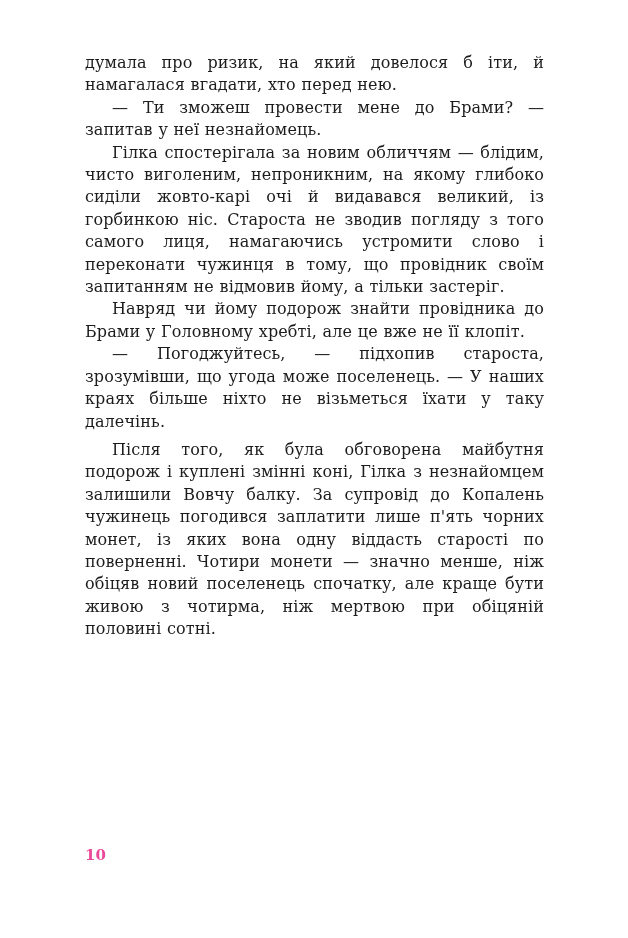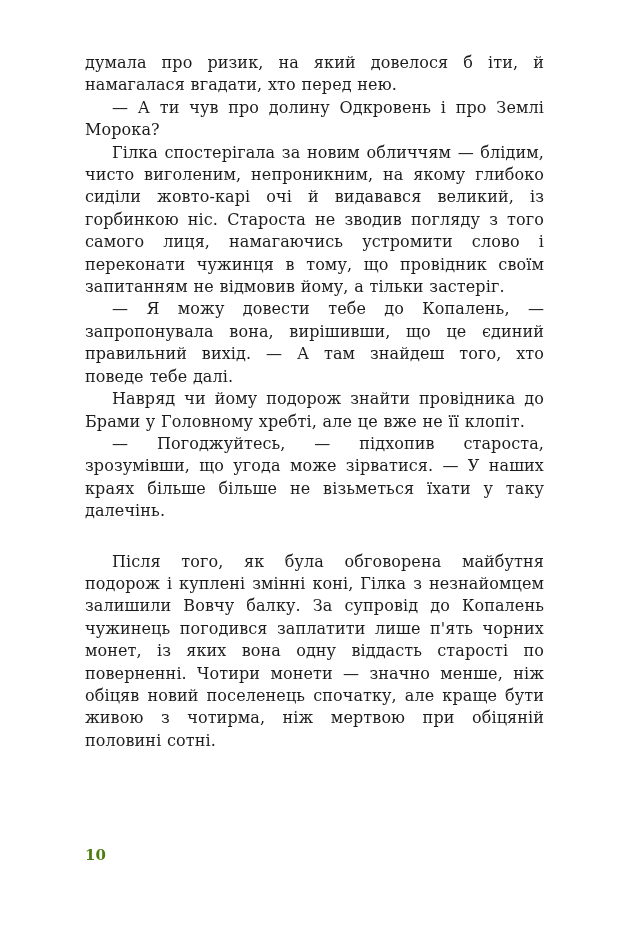--- a/index.html
+++ b/index.html
@@ -28,38 +28,37 @@
       font-size: 16px;
       line-height: 22.4px;
       text-align: justify;
       letter-spacing: 0.1px;
       word-spacing: 0.5px;
     }
     .text-block p.para.indent {
       text-indent: 27px;
     }
     .text-block p.para.gap {
-      margin-top: 28px;
+      margin-top: 6px;
     }
     .page-number {
       position: absolute;
       left: 85px;
       top: 846px;
       font-size: 15px;
       font-weight: 700;
-      color: #4d7c0f;
+      color: #ec4899;
     }
   </style>
 </head>
 <body>
 
 <div class="page">
   <div class="text-block">
       <p class="para">думала про ризик, на який довелося б іти, й намагалася вгадати, хто перед нею.</p>
-      <p class="para indent">— А ти чув про долину Одкровень і про Землі Морока?</p>
+      <p class="para indent">— Ти зможеш провести мене до Брами? — запитав у неї незнайомець.</p>
       <p class="para indent">Гілка спостерігала за новим обличчям — блідим, чисто виголеним, непроникним, на якому глибоко сиділи жовто-карі очі й видавався великий, із горбинкою ніс. Староста не зводив погляду з того самого лиця, намагаючись устромити слово і переконати чужинця в тому, що провідник своїм запитанням не відмовив йому, а тільки застеріг.</p>
-      <p class="para indent">— Я можу довести тебе до Копалень, — запропонувала вона, вирішивши, що це єдиний правильний вихід. — А там знайдеш того, хто поведе тебе далі.</p>
       <p class="para indent">Навряд чи йому подорож знайти провідника до Брами у Головному хребті, але це вже не її клопіт.</p>
-      <p class="para indent">— Погоджуйтесь, — підхопив староста, зрозумівши, що угода може зірватися. — У наших краях більше більше не візьметься їхати у таку далечінь.</p>
+      <p class="para indent">— Погоджуйтесь, — підхопив староста, зрозумівши, що угода може поселенець. — У наших краях більше ніхто не візьметься їхати у таку далечінь.</p>
       <p class="para indent gap">Після того, як була обговорена майбутня подорож і куплені змінні коні, Гілка з незнайомцем залишили Вовчу балку. За супровід до Копалень чужинець погодився заплатити лише п'ять чорних монет, із яких вона одну віддасть старості по поверненні. Чотири монети — значно менше, ніж обіцяв новий поселенець спочатку, але краще бути живою з чотирма, ніж мертвою при обіцяній половині сотні.</p>
     </div>
   <div class="page-number">10</div>
 </div>
 
 </body></html>

